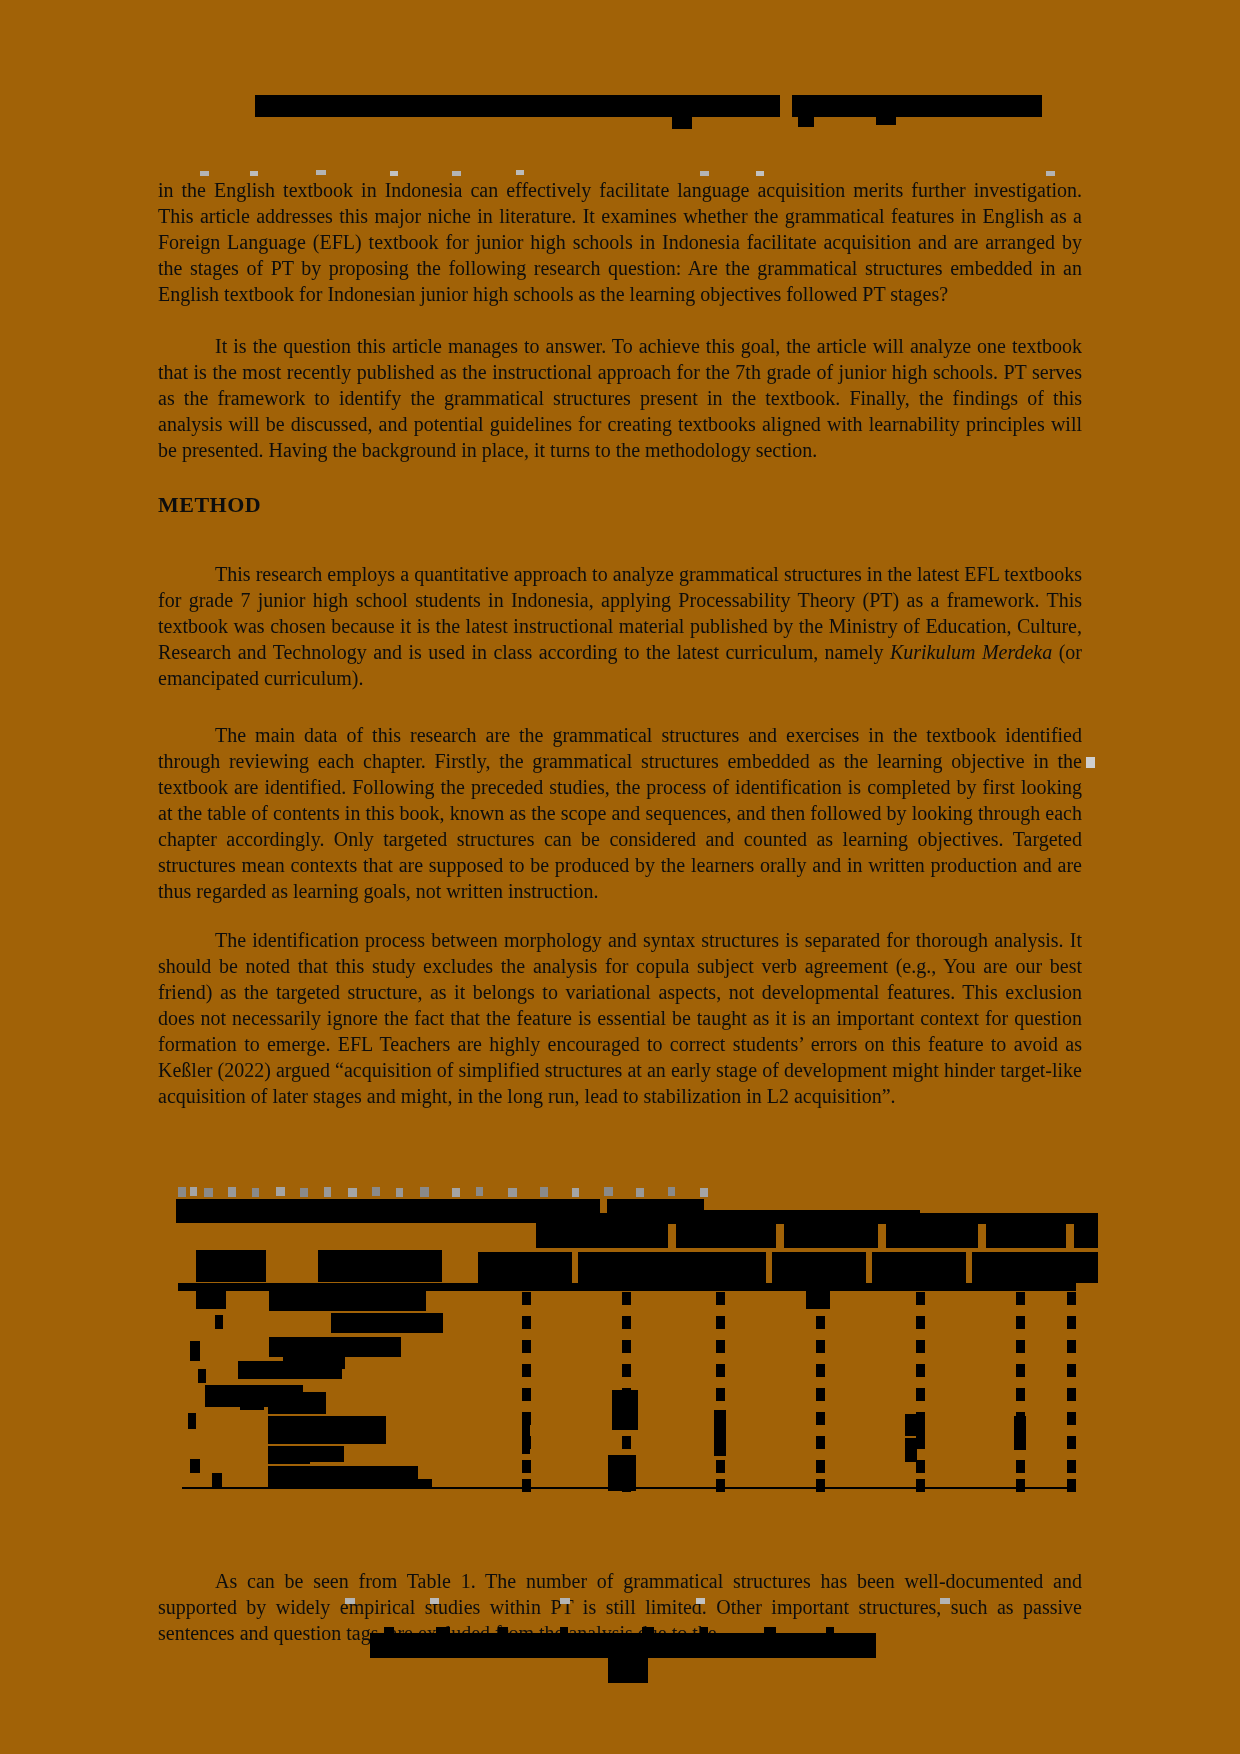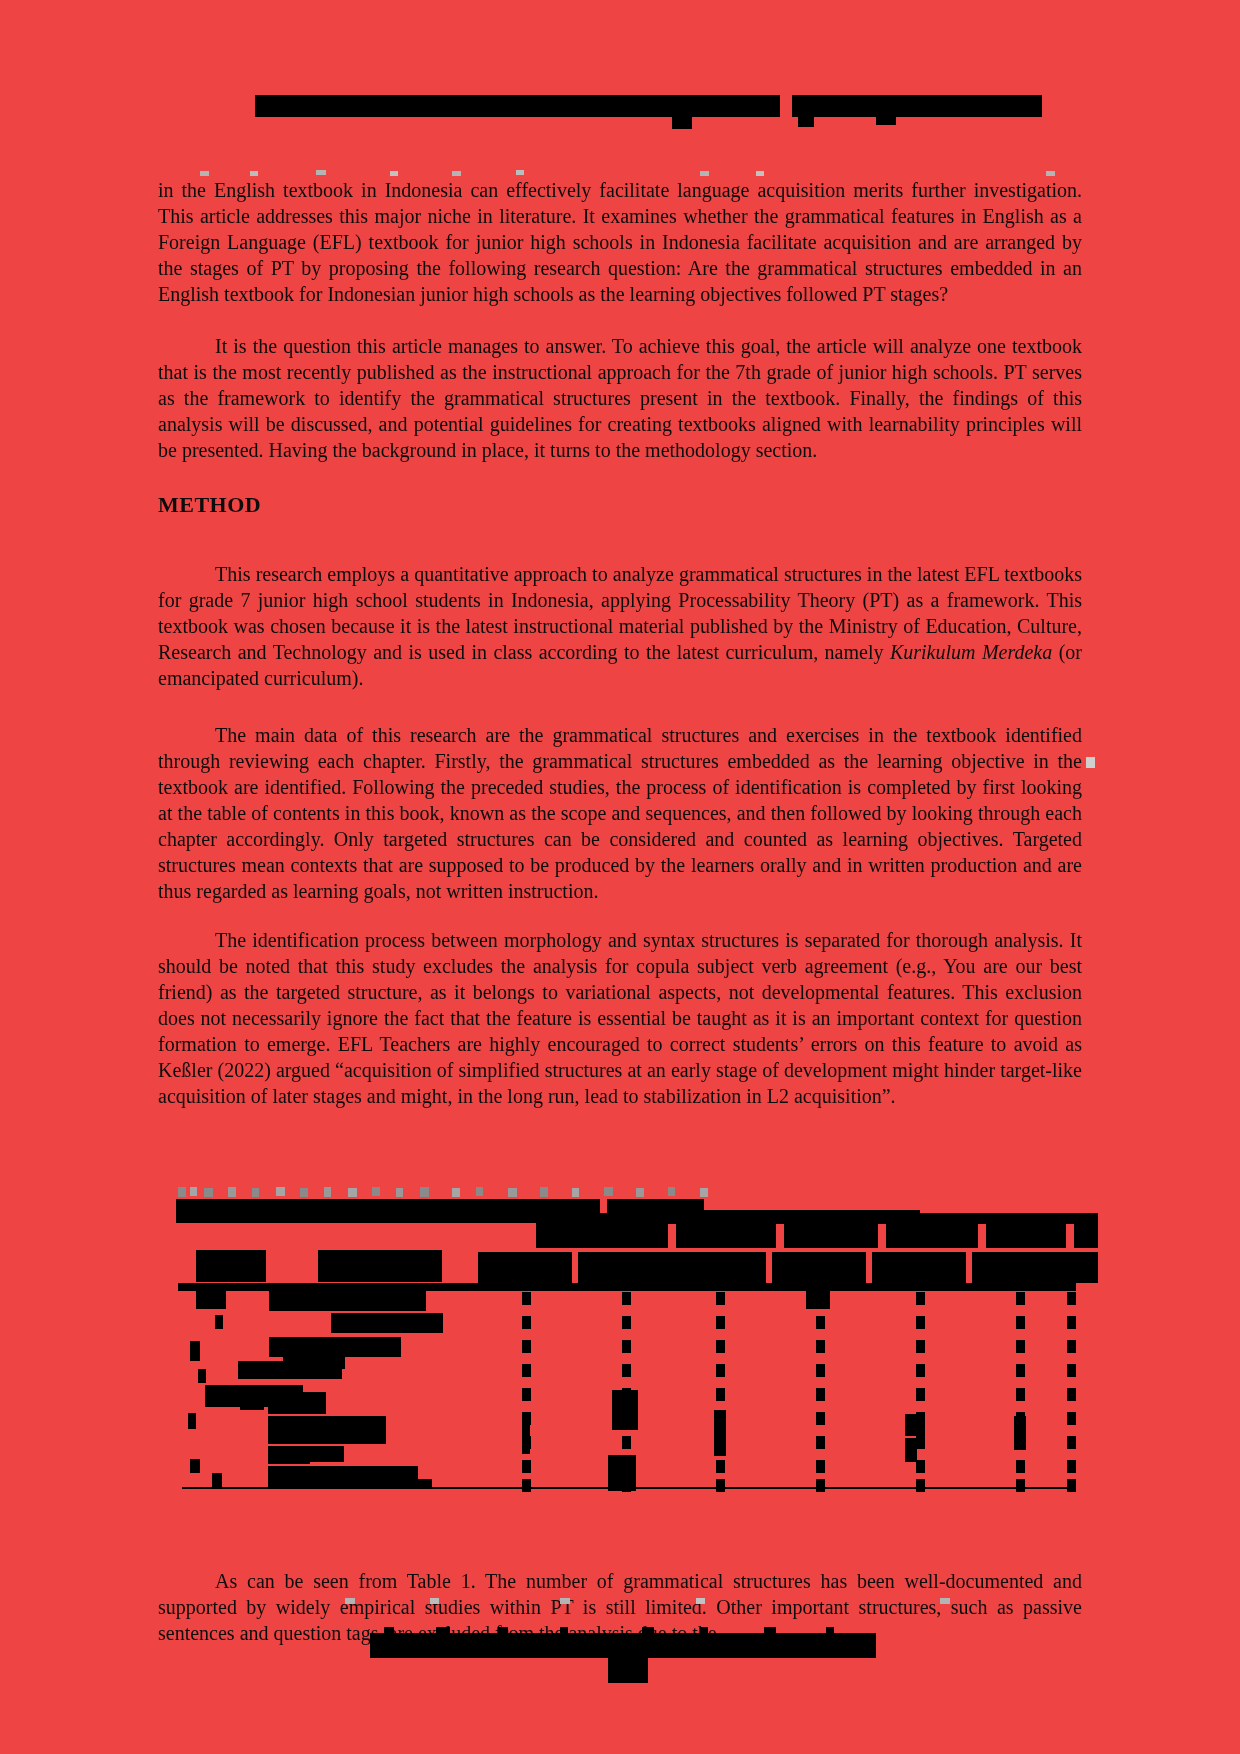--- a/index.html
+++ b/index.html
@@ -1,20 +1,20 @@
 <!DOCTYPE html>
 <html><head>
 <meta charset="utf-8">
 <style>
   html, body { margin: 0; padding: 0; background: #ffffff; }
   .page {
     position: relative;
     width: 1240px;
     height: 1754px;
-    background: #ef4444;
+    background: #a16207;
     overflow: hidden;
     font-family: "Liberation Serif", "DejaVu Serif", serif;
     color: #0d0d0d;
   }
   .para {
     position: absolute;
     left: 158px;
     width: 924px;
     margin: 0;
     font-size: 20px;

